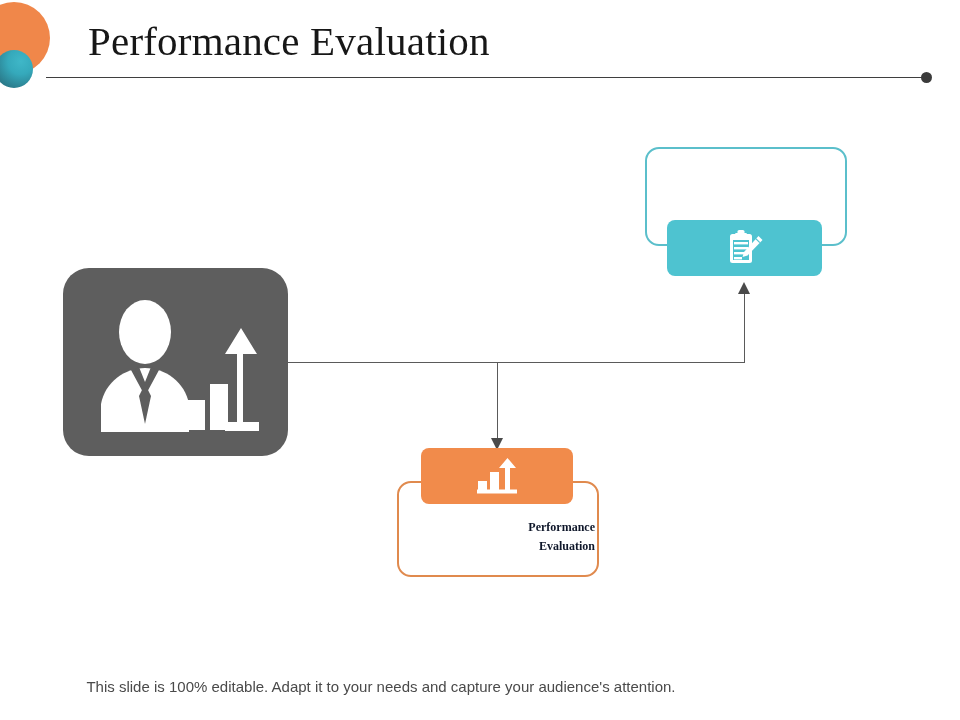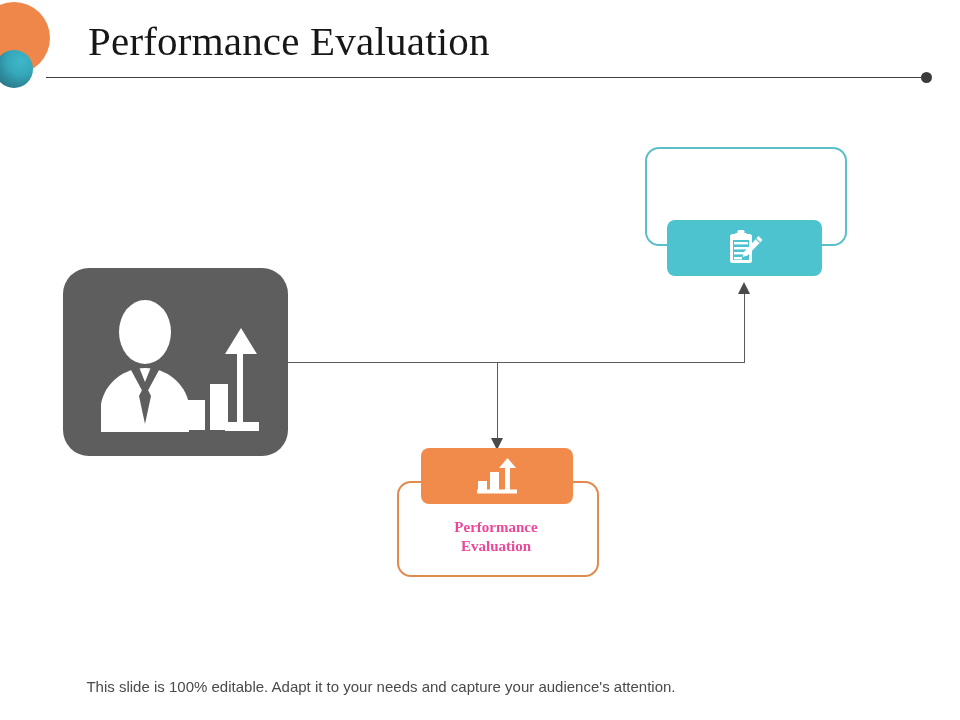--- a/index.html
+++ b/index.html
@@ -184,26 +184,26 @@
     background: #F18B4B;
     display: flex;
     align-items: center;
     justify-content: center;
   }
   .node-perf-label {
     position: absolute;
     left: 397px;
     top: 518px;
     width: 198px;
-    text-align: center;
+    text-align: right;
     font-family: "Liberation Serif", serif;
     font-weight: bold;
-    font-size: 15px;
+    font-size: 12px;
     line-height: 19px;
-    color: #ec4899;
+    color: #0f172a;
     white-space: pre-line;
   }
 
   
   .footer-note {
     position: absolute;
     left: 0;
     top: 678px;
     width: 762px;
     text-align: center;

